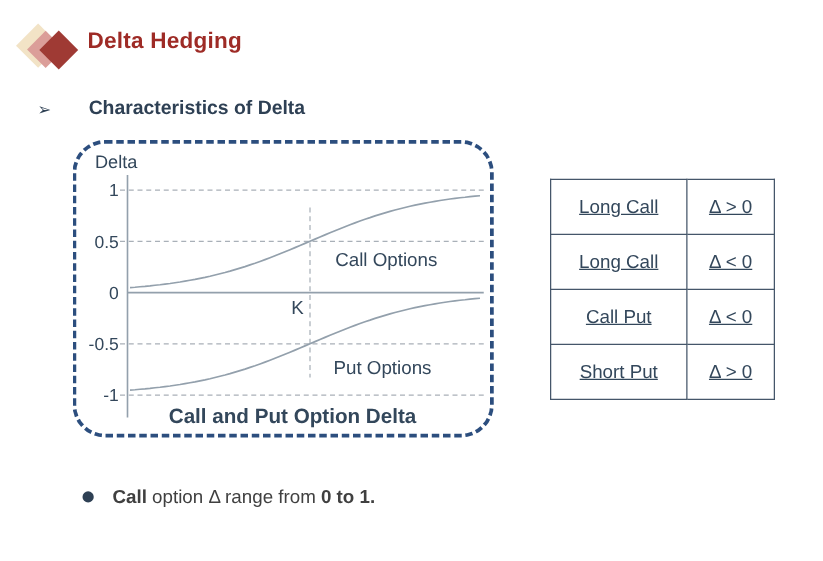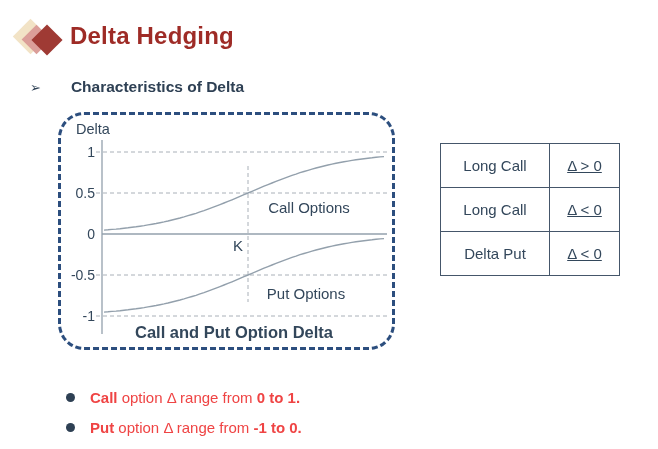--- a/index.html
+++ b/index.html
@@ -10,21 +10,21 @@
     color:#2e4054;
   }
   
   .logo{position:absolute;left:0;top:0;width:70px;height:62px;}
   .d{position:absolute;transform:rotate(45deg);}
   .d1{left:18px;top:24px;width:25px;height:25px;background:#f2e3c6;}
   .d2{left:26px;top:29px;width:21px;height:21px;background:#db9e99;}
   .d3{left:36px;top:29px;width:22px;height:22px;background:#9f3a34;}
   h1.title{
     position:absolute;left:70px;top:22px;margin:0;
-    font-size:24px;font-weight:bold;color:#9e2b26;letter-spacing:.2px;
+    font-size:18px;font-weight:bold;color:#9e2b26;letter-spacing:.2px;
   }
   .subtitle{position:absolute;left:30px;top:65px;display:flex;align-items:center;}
   .subtitle .marker{font-size:13px;color:#2e4054;margin-right:17px;}
   .subtitle h2{margin:13px;font-size:15.5px;font-weight:bold;color:#2e4054;}
   
   .chart{
     position:absolute;left:58px;top:112px;width:337px;height:238px;
     box-sizing:border-box;border:3px dashed #2c4e7e;border-radius:26px;margin:0;
   }
   .chart svg{position:absolute;left:-3px;top:-3px;}
@@ -33,25 +33,25 @@
   .serieslbl{font-size:15px;}
   .klbl{font-size:15px;}
   .ylbl{font-size:14.5px;}
   .cap{font-size:16.5px;font-weight:bold;fill:#2e4054;}
   
   .sign-table{
     position:absolute;left:440px;top:143px;border-collapse:collapse;
     color:#33475b;font-size:15px;
   }
   .sign-table td{border:1.6px solid #45566a;text-align:center;vertical-align:middle;}
-  .sign-table td.pos{width:106px;height:41px;}
+  .sign-table td.pos{width:106px;height:41px;text-decoration:underline;}
   .sign-table td.sign{width:67px;text-decoration:underline;}
   
   .bullets{position:absolute;left:66px;top:382px;margin:0;padding:0;list-style:none;}
-  .bullets li{display:flex;align-items:center;height:30px;font-size:15px;color:#ef4444;}
+  .bullets li{display:flex;align-items:center;height:30px;font-size:15px;color:#404040;}
   .dot{width:9px;height:9px;border-radius:50%;background:#2e4054;margin-right:15px;flex:0 0 auto;}
   .bullets b{font-weight:bold;}
 </style>
 </head>
 <body>
 
 <div class="logo">
   <span class="d d1"></span>
   <span class="d d2"></span>
   <span class="d d3"></span>
@@ -96,28 +96,28 @@
   <tbody>
     <tr>
       <td class="pos">Long Call</td>
       <td class="sign">Δ &gt; 0</td>
     </tr>
     <tr>
       <td class="pos">Long Call</td>
       <td class="sign">Δ &lt; 0</td>
     </tr>
     <tr>
-      <td class="pos">Delta Put</td>
+      <td class="pos">Call Put</td>
       <td class="sign">Δ &lt; 0</td>
+    </tr>
+    <tr>
+      <td class="pos">Short Put</td>
+      <td class="sign">Δ &gt; 0</td>
     </tr>
   </tbody>
 </table>
 
 <ul class="bullets">
   <li>
     <span class="dot"></span>
     <span><b>Call</b><span> option Δ range from </span><b>0 to 1.</b></span>
   </li>
-  <li>
-    <span class="dot"></span>
-    <span><b>Put</b><span> option Δ range from </span><b>-1 to 0.</b></span>
-  </li>
 </ul>
 
 </body></html>

